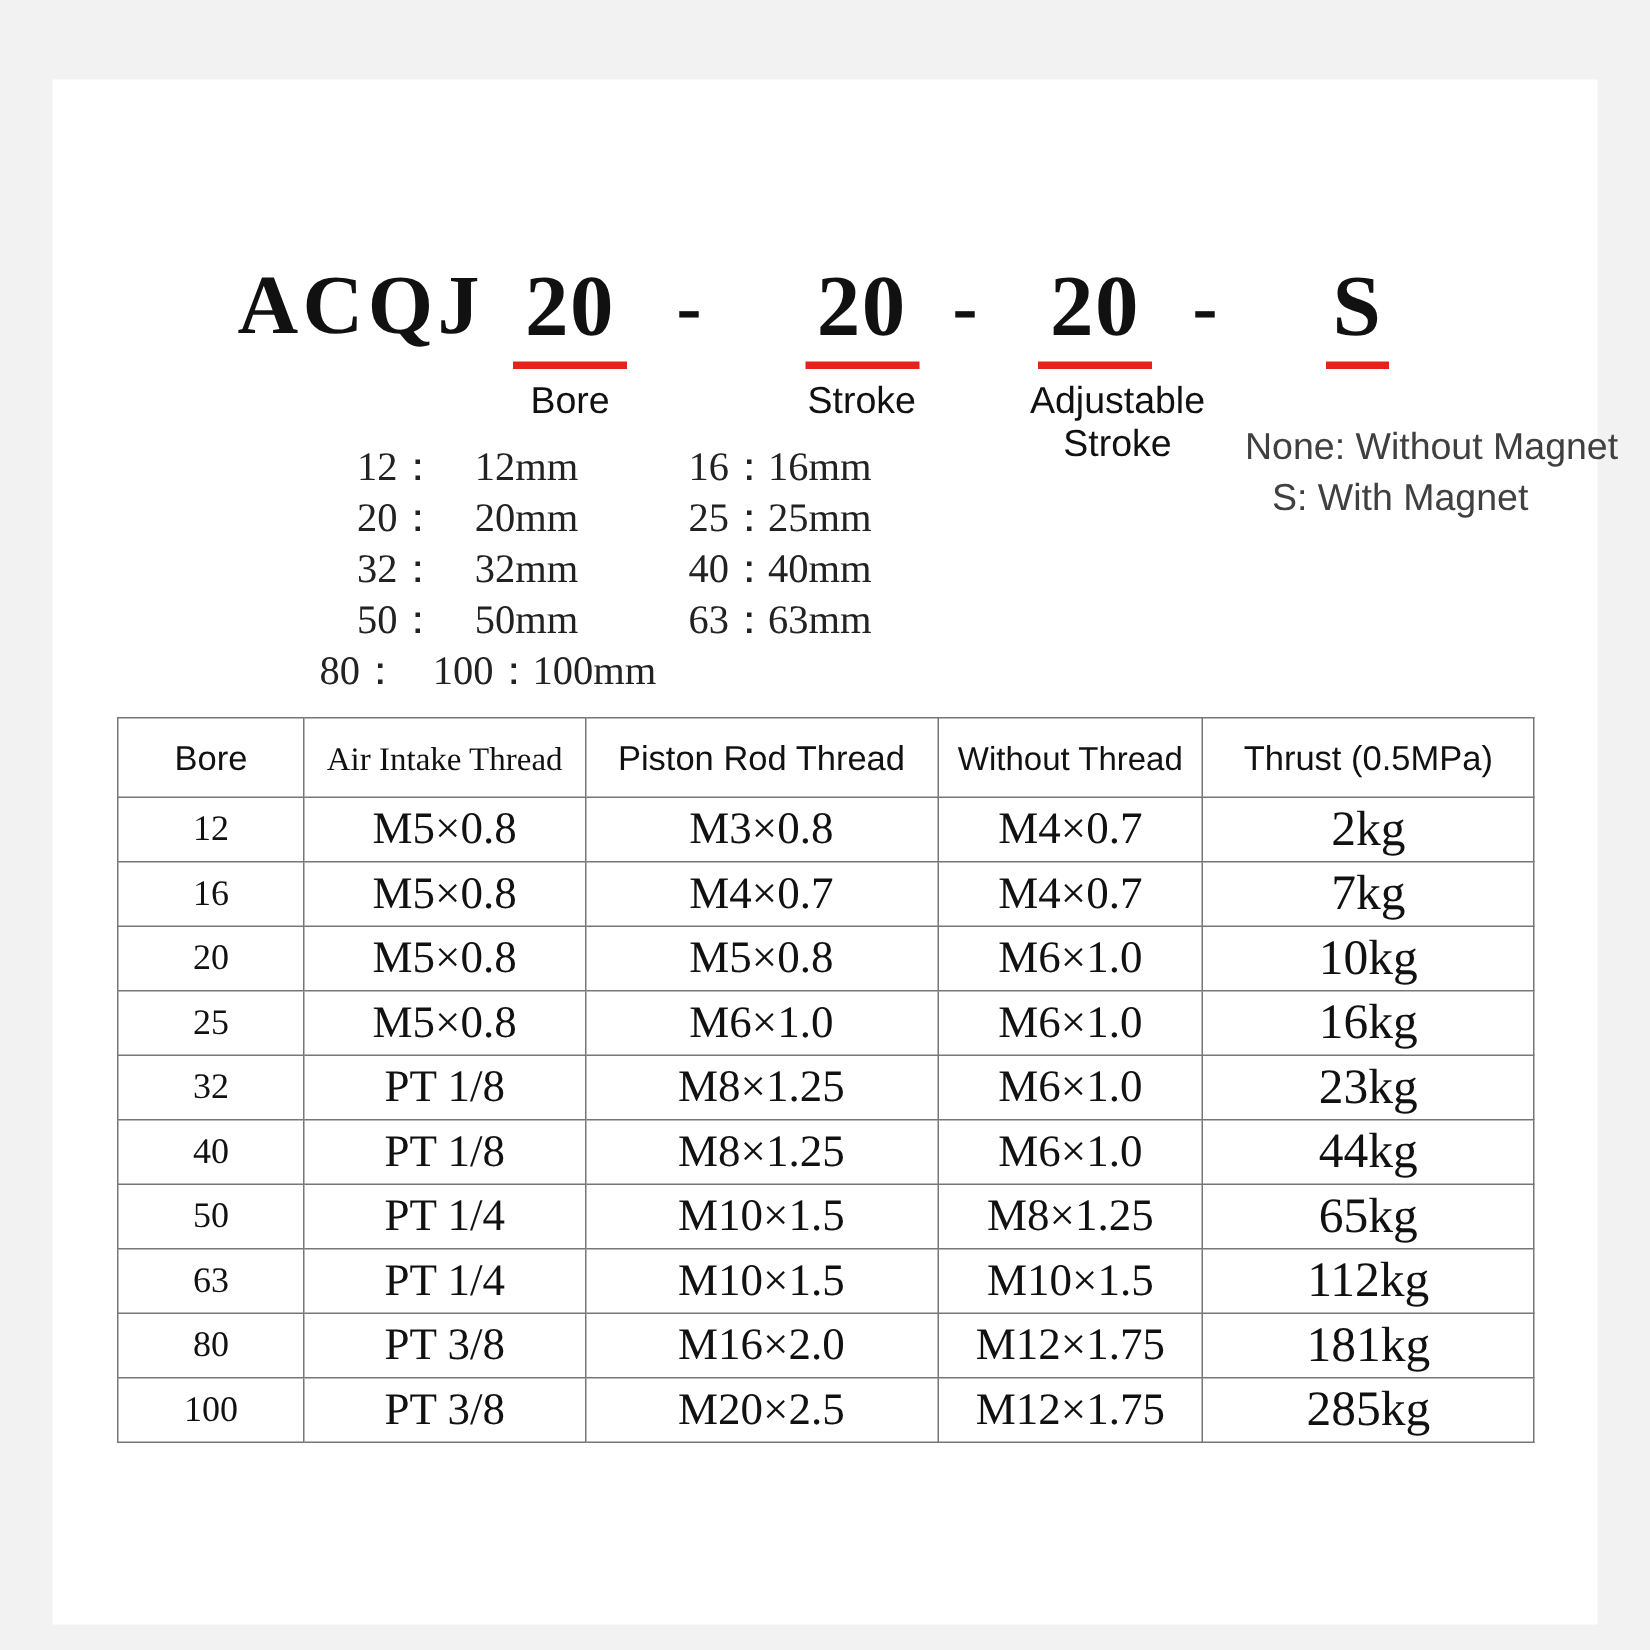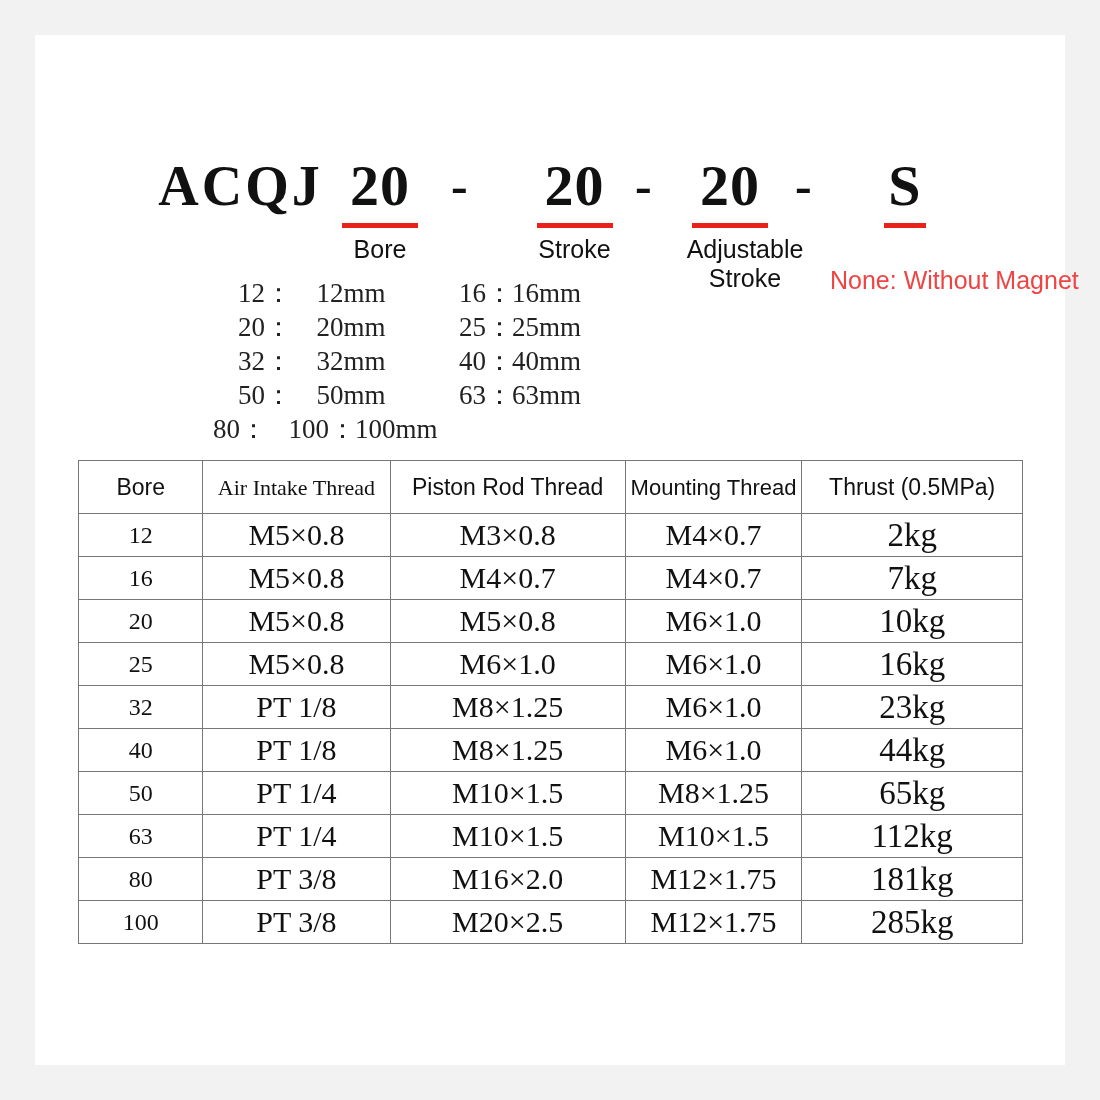--- a/index.html
+++ b/index.html
@@ -9,21 +9,21 @@
   }
   body {
     width: 1100px;
     height: 1100px;
     font-family: "Liberation Sans", sans-serif;
     overflow: hidden;
   }
   .page {
     position: absolute;
     left: 35px;
-    top: 35px;
+    top: 53px;
     width: 1030px;
     height: 1030px;
     background: #ffffff;
   }
 
   
   .code-row {
     position: absolute;
     left: 0;
     top: 110px;
@@ -73,21 +73,21 @@
     margin-left: auto;
     margin-right: auto;
   }
 
   
   .magnet-legend {
     position: absolute;
     left: 795px;
     top: 228px;
     font-size: 25px;
-    color: #ef4444;
+    color: #404040;
     line-height: 34px;
     white-space: nowrap;
   }
   .magnet-legend div { text-align: left; }
   .magnet-legend .line2 { margin-left: 18px; }
 
   
   .bore-list {
     position: absolute;
     left: 150px;
@@ -181,20 +181,21 @@
     <div class="dash" style="left:760px;">-</div>
 
     <div class="code-seg" style="left:830px; top:8px; width:80px;">
       <div class="code-token">S</div>
       <div class="underline" style="width:42px;"></div>
     </div>
   </div>
 
   <div class="magnet-legend">
     <div>None: Without Magnet</div>
+    <div class="line2">S: With Magnet</div>
   </div>
 
   <div class="bore-list">
     <div class="bore-line">
       <span class="bl-k1">12</span>
       <span class="bl-c1">：</span>
       <span class="bl-v1">12mm</span>
       <span class="bl-k2">16</span>
       <span class="bl-c2">：</span>
       <span class="bl-v2">16mm</span>
@@ -231,21 +232,21 @@
       <span class="bl-v2">100mm</span>
     </div>
   </div>
 
   <table class="spec-table">
     <thead>
       <tr>
         <th class="big" style="width:118px;">Bore</th>
         <th style="width:178px;font-family:Liberation Serif, serif;">Air Intake Thread</th>
         <th class="big" style="width:224px;">Piston Rod Thread</th>
-        <th style="width:168px;">Mounting Thread</th>
+        <th style="width:168px;">Without Thread</th>
         <th class="big" style="width:210px;margin-top:24px;">Thrust (0.5MPa)</th>
       </tr>
     </thead>
     <tbody>
       <tr>
         <td class="c0">12</td>
         <td class="c1">M5×0.8</td>
         <td class="c2">M3×0.8</td>
         <td class="c3">M4×0.7</td>
         <td class="c4">2kg</td>

